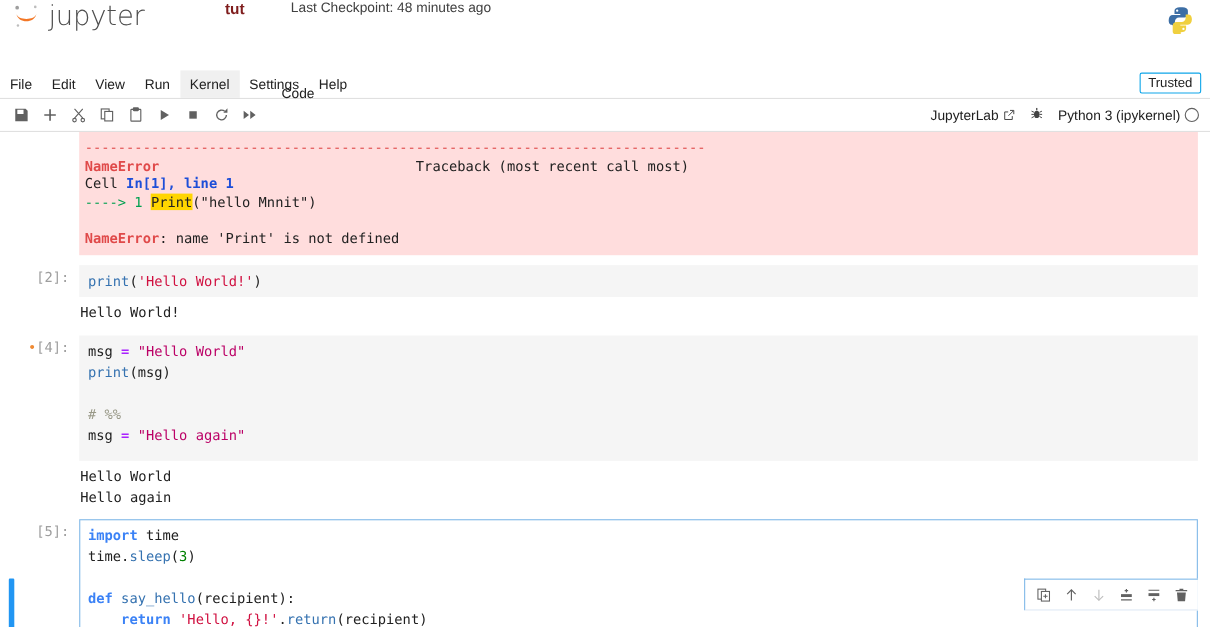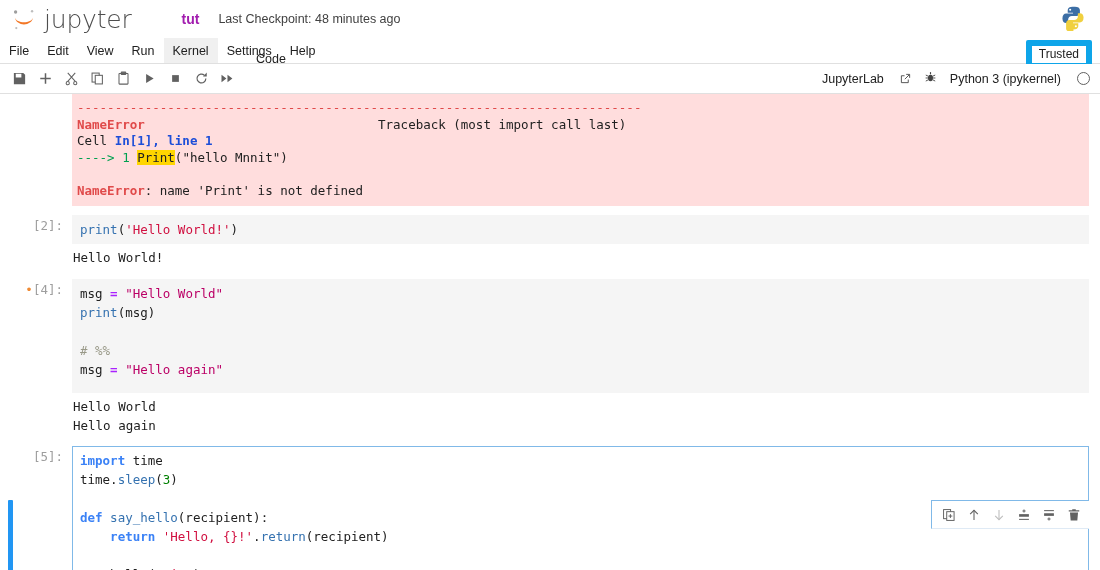--- a/index.html
+++ b/index.html
@@ -9,69 +9,71 @@
     background: #ffffff;
     font-family: "Liberation Sans", sans-serif;
     overflow: hidden;
   }
 
   
   .header {
     position: relative;
     height: 38px;
     display: flex;
-    align-items: center;
+    align-items: flex-start;
     padding: 0 10px;
     background: #ffffff;
+    gap: 23px;
   }
   .logo-wrap { display: flex; align-items: center; gap: 6px; }
   .jp-logo { width: 28px; height: 28px; display: block; }
   .logo-text {
     font-size: 25px;
     color: #4e4e4e;
     font-weight: 300;
     letter-spacing: -0.2px;
     line-height: 1;
     font-family: "DejaVu Sans", sans-serif;
   }
   .nb-title {
     margin-left: 14px;
     font-size: 14px;
     font-weight: bold;
-    color: #a21caf;
+    color: #7f1d1d;
     padding-left: 36px;
   }
   .checkpoint {
     margin-left: 19px;
     font-size: 12.5px;
     color: #414141;
   }
   .py-logo { position: absolute; right: 14px; top: 5px; width: 26px; height: 26px; }
 
   
   .menubar {
     height: 26px;
     display: flex;
     align-items: stretch;
     border-bottom: 1px solid #e0e0e0;
     position: relative;
     background: #fff;
+    margin-top: 26px;
   }
   .menu-item {
     display: flex; align-items: center;
     padding: 0 9px;
     font-size: 12.5px;
     color: #212121;
     cursor: default;
   }
   .menu-item.active { background: #f0f0f0; }
   .trusted-badge {
     position: absolute;
     right: 8px; top: 2px;
-    border: 6px solid #0ea5e9;
+    border: 1px solid #0ea5e9;
     border-radius: 2px;
     padding: 1px 7px 2px 7px;
     font-size: 12px;
     color: #212121;
     background: #fff;
   }
 
   
   .toolbar {
     height: 30px;
@@ -98,21 +100,21 @@
     flex-direction: column;
   }
   .chev { color: #616161; font-size: 11px; }
   .tb-right {
     position: absolute;
     right: 10px;
     display: flex; align-items: center; gap: 13px;
     font-size: 12.5px;
     color: #212121;
   }
-  .tb-right .lab { display: flex; align-items: center; gap: 16px; }
+  .tb-right .lab { display: flex; align-items: center; gap: 4px; }
   .kernel-idle {
     width: 13px; height: 13px;
     border: 1.4px solid #616161;
     border-radius: 50%;
   }
 
   
   .notebook {
     position: relative;
     height: 476px;
@@ -350,21 +352,21 @@
     </div>
   </div>
 </div>
 
 <div class="notebook">
 
   <div class="cell" style="margin-top:0;">
     <div class="prompt"></div>
     <div class="body-area">
       <div class="out-err"><span class="err-dash">---------------------------------------------------------------------------</span>
-<span class="err-name">NameError</span>                               <span>Traceback (most import call last)</span>
+<span class="err-name">NameError</span>                               <span>Traceback (most recent call most)</span>
 <span>Cell </span><span class="err-green">In[1], line 1</span>
 <span class="err-arrow">----&gt; 1 </span><span class="hl">Print</span><span>("hello Mnnit")</span>
 
 <span class="err-name">NameError</span><span>: name 'Print' is not defined</span></div>
     </div>
   </div>
 
   <div class="cell" style="margin-top:9px;">
     <div class="prompt">[2]:</div>
     <div class="body-area">

